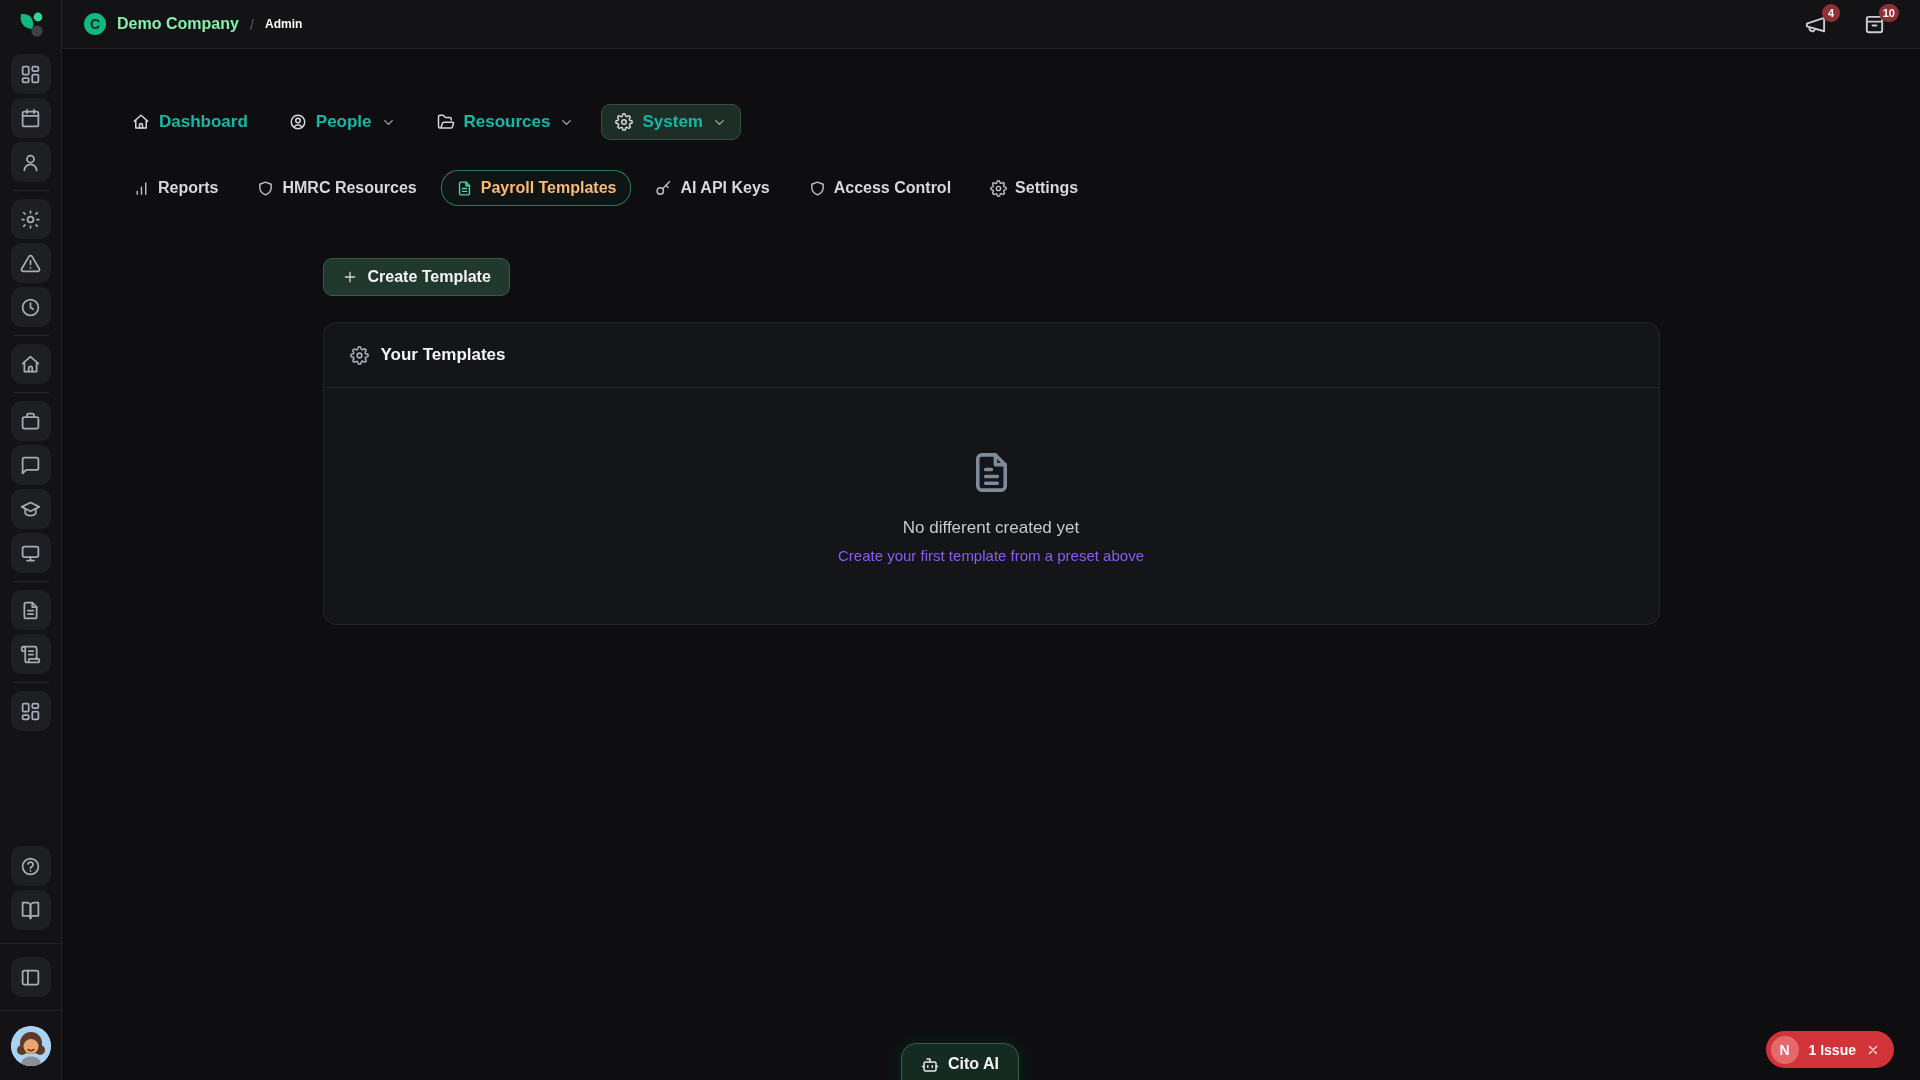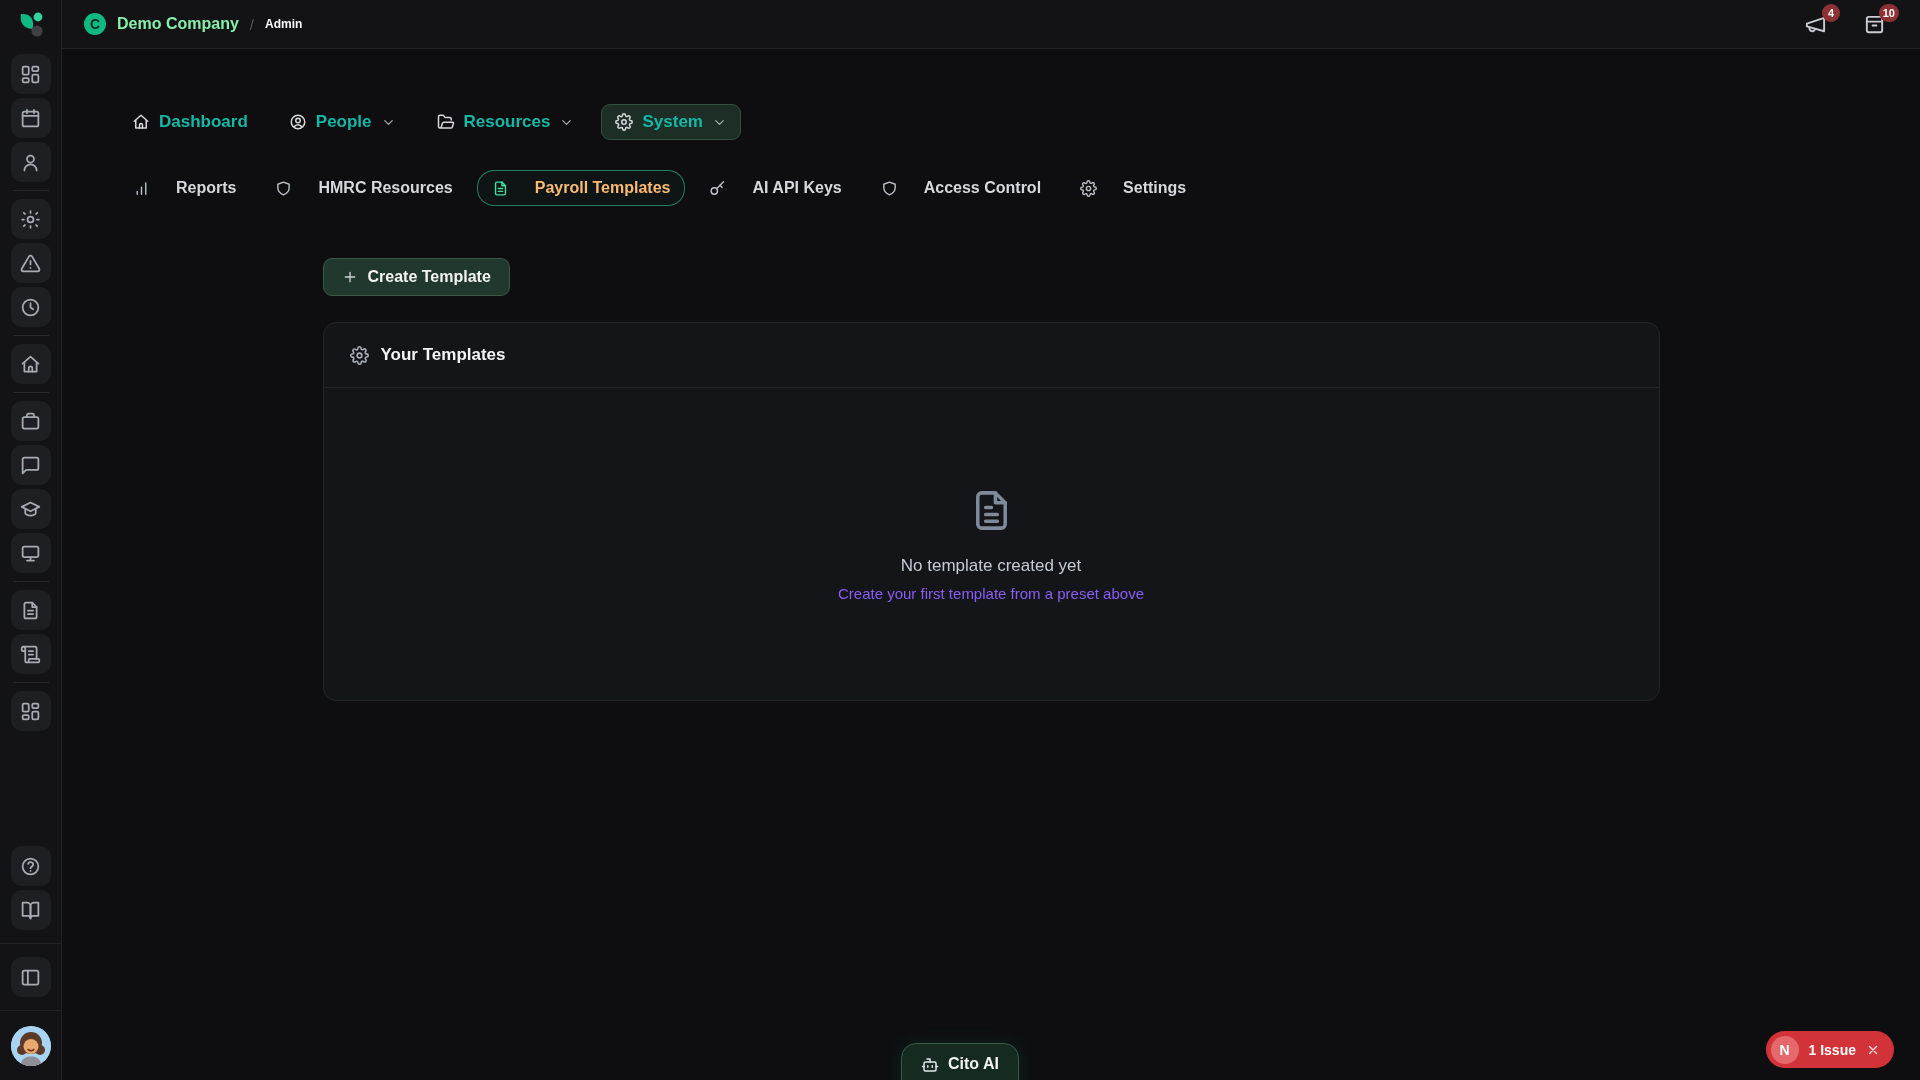--- a/index.html
+++ b/index.html
@@ -62,40 +62,40 @@
     display:flex; align-items:center; gap:9px; background:none; border:1px solid transparent;
     color:#14b8a6; font-size:17px; font-weight:600; font-family:inherit;
     padding:7px 13px; border-radius:9px; cursor:pointer;
   }
   .nav-item .icn { width:18px; height:18px; color:#d7d8dc; }
   .nav-item .chev { width:15px; height:15px; color:#a7a9b0; }
   .nav-item.active { background:#1c2e26; border-color:#33503f; }
 
   .sub-nav { display:flex; align-items:center; gap:9px; margin-top:30px; padding-left:56px; }
   .tab {
-    display:flex; align-items:center; gap:26px; background:none; border:1px solid transparent;
+    display:flex; align-items:center; gap:8px; background:none; border:1px solid transparent;
     color:#d6d8dd; font-size:16px; font-weight:600; font-family:inherit;
     padding:8px 14px; border-radius:10px; cursor:pointer;
   }
   .tab .icn { width:17px; height:17px; color:#bcc0c8; }
   .tab.active { color:#fdba74; border-color:rgba(52,211,153,.55); background:rgba(52,211,153,.04);border-radius:17px; }
   .tab.active .icn { color:#3ee0a0; }
 
   .container { width:1337px; margin:46px auto 0; }
   .page-head { display:flex; align-items:flex-start; justify-content:space-between; }
   .page-title { margin:0 0 10px; font-size:25px; font-weight:700; color:#fafafa; letter-spacing:.2px; }
   .page-subtitle { font-size:16px; color:#9aa3ad; }
   .create-btn {
     display:flex; align-items:center; gap:10px; height:38px; padding:0 18px; margin-top:6px;
     background:#20382d; border:1px solid #3a5845; border-radius:9px;
     color:#f4f4f5; font-size:16px; font-weight:600; font-family:inherit; cursor:pointer;
   }
   .create-btn .icn { width:16px; height:16px; color:#d4d4d8; }
 
-  .card { margin-top:26px; height:379px; background:#141519; border:1px solid #26262a; border-radius:13px;
+  .card { margin-top:26px; height:303px; background:#141519; border:1px solid #26262a; border-radius:13px;
     display:flex; flex-direction:column; }
   .card-head { display:flex; align-items:center; gap:12px; padding:22px 26px; border-bottom:1px solid #222227; }
   .card-head .icn { width:19px; height:19px; color:#a8adb6; }
   .card-title { font-size:17px; font-weight:700; color:#f4f4f5; }
   .card-body { flex:1; display:flex; flex-direction:column; align-items:center; justify-content:center; }
   .empty-icon { width:47px; height:47px; color:#7f8a9b; }
   .empty-icon .icn { width:47px; height:47px; }
   .empty-title { font-size:17px; color:#c4cbd4; margin-top:22px; }
   .empty-sub { font-size:15px; color:#8b5cf6; margin-top:9px; }
 
@@ -393,21 +393,21 @@
         <span class="card-title">Your Templates</span>
       </div>
       <div class="card-body">
         <span class="empty-icon">
           <svg class="icn" viewBox="0 0 24 24" fill="none" stroke="currentColor" stroke-width="1.8" stroke-linecap="round" stroke-linejoin="round">
             <path d="M14 3H7a2 2 0 0 0-2 2v14a2 2 0 0 0 2 2h10a2 2 0 0 0 2-2V8z"></path>
             <path d="M14 3v5h5"></path>
             <path d="M9 10.5h3M9 14h6M9 17.5h6"></path>
           </svg>
         </span>
-        <div class="empty-title">No template created yet</div>
+        <div class="empty-title">No different created yet</div>
         <div class="empty-sub">Create your first template from a preset above</div>
       </div>
     </section>
   </div>
 </main>
 
 <button class="cito-btn">
   <svg class="icn" viewBox="0 0 24 24" fill="none" stroke="currentColor" stroke-width="2" stroke-linecap="round" stroke-linejoin="round">
     <path d="M12 8V4H8"></path>
       <rect x="4" y="8" width="16" height="12" rx="2"></rect>

